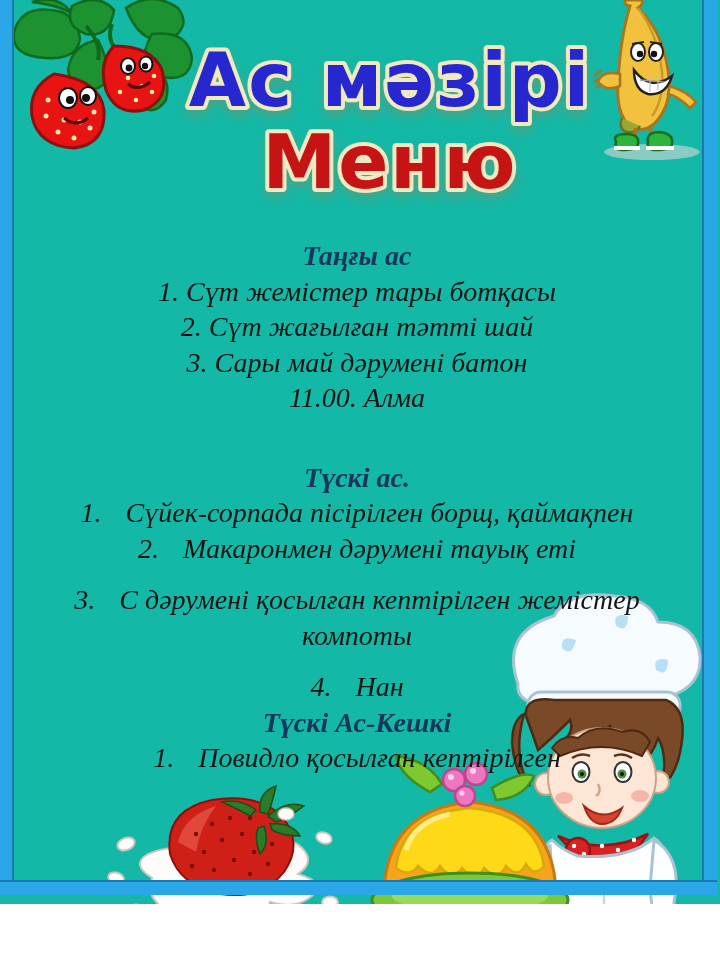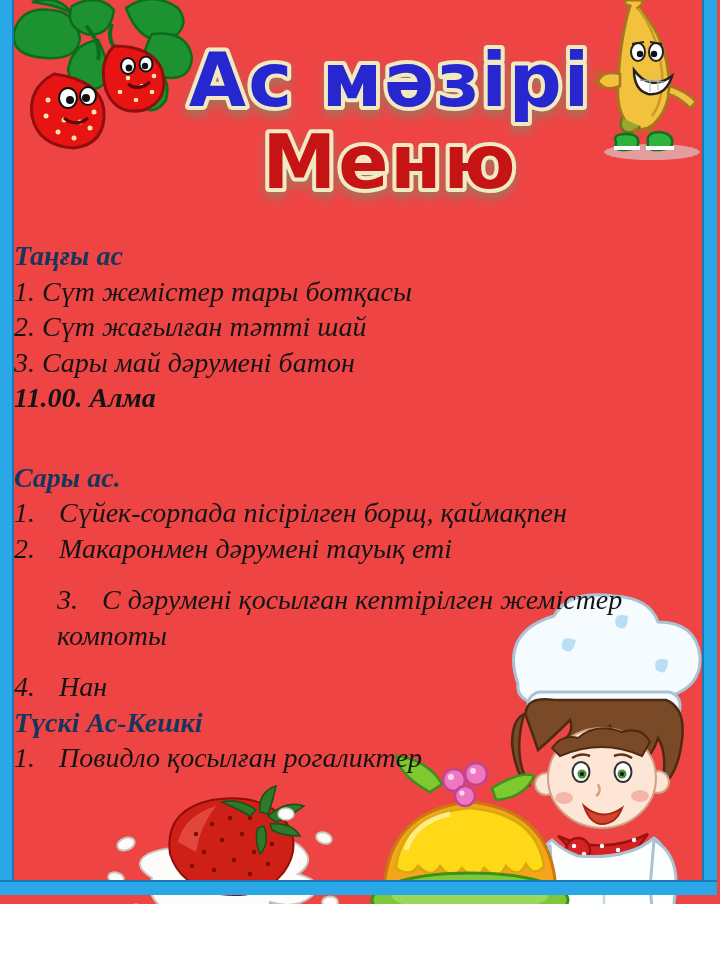--- a/index.html
+++ b/index.html
@@ -1,36 +1,36 @@
 <!DOCTYPE html>
 <html><head>
 <meta charset="utf-8">
 <style>
   html,body{margin:0;padding:0;background:#ffffff;}
-  .page{position:relative;width:720px;height:904px;background:#ef4444;overflow:hidden;
+  .page{position:relative;width:720px;height:904px;background:#14b8a6;overflow:hidden;
         font-family:"Liberation Serif","DejaVu Serif",serif;}
   
   .frame{position:absolute;background:#2aa7e6;z-index:30;}
   .frame-left{left:0;top:0;bottom:9px;width:12px;border-right:2px solid #1a79b5;}
   .frame-right{right:3px;top:0;bottom:9px;width:13px;border-left:2px solid #1a79b5;}
   .frame-bottom{left:0;right:3px;bottom:9px;height:13px;border-top:2px solid #1a79b5;}
   
   .title-svg{position:absolute;left:128px;top:12px;z-index:10;
              filter:drop-shadow(0 6px 5px rgba(110,150,110,.55));}
   .title-svg text{font-family:"DejaVu Sans",sans-serif;font-weight:bold;text-anchor:middle;
                   paint-order:stroke fill;stroke:#f0e9c2;stroke-width:8;stroke-linejoin:round;
                   letter-spacing:2px;}
   .t-blue{fill:#2727cf;font-size:74px;}
   .t-red{fill:#c61313;font-size:74px;}
   
   .menu-text{position:absolute;top:238px;left:14px;right:20px;z-index:20;
-             text-align:left;font-style:italic;font-size:28px;color:#141414;
+             text-align:center;font-style:italic;font-size:28px;color:#141414;
              line-height:35.5px;}
   .heading{font-weight:bold;color:#17365d;}
-  .footer-line{font-weight:bold;}
+  .footer-line{font-weight:normal;}
   .gap-block{height:44px;}
   .num.wide{margin-right:17px;}
   .narrow{max-width:600px;margin:16px auto;}
   .art{position:absolute;z-index:5;}
 </style>
 </head>
 <body>
 
 <div class="page">
 
@@ -235,27 +235,27 @@
 
   <div class="menu-text">
     <div class="heading">Таңғы ас</div>
     <div class="item"><span class="num">1.</span> <span>Сүт жемістер тары ботқасы</span></div>
     <div class="item"><span class="num">2.</span> <span>Сүт жағылған тәтті шай</span></div>
     <div class="item"><span class="num">3.</span> <span>Сары май дәрумені батон</span></div>
     <div class="footer-line">11.00. Алма</div>
 
     <div class="gap-block"></div>
 
-    <div class="heading">Сары ас.</div>
+    <div class="heading">Түскі ас.</div>
     <div class="item"><span class="num wide">1.</span> <span>Сүйек-сорпада пісірілген борщ, қаймақпен</span></div>
     <div class="item"><span class="num wide">2.</span> <span>Макаронмен дәрумені тауық еті</span></div>
     <div class="item narrow"><span class="num wide">3.</span> <span>С дәрумені қосылған кептірілген жемістер компоты</span></div>
     <div class="item"><span class="num wide">4.</span> <span>Нан</span></div>
 
     <div class="heading">Түскі Ас-Кешкі</div>
-    <div class="item"><span class="num wide">1.</span> <span>Повидло қосылған рогаликтер</span></div>
+    <div class="item"><span class="num wide">1.</span> <span>Повидло қосылған кептірілген</span></div>
   </div>
 
   <div class="frame frame-left"></div>
   <div class="frame frame-right"></div>
   <div class="frame frame-bottom"></div>
 
 </div>
 
 </body></html>

